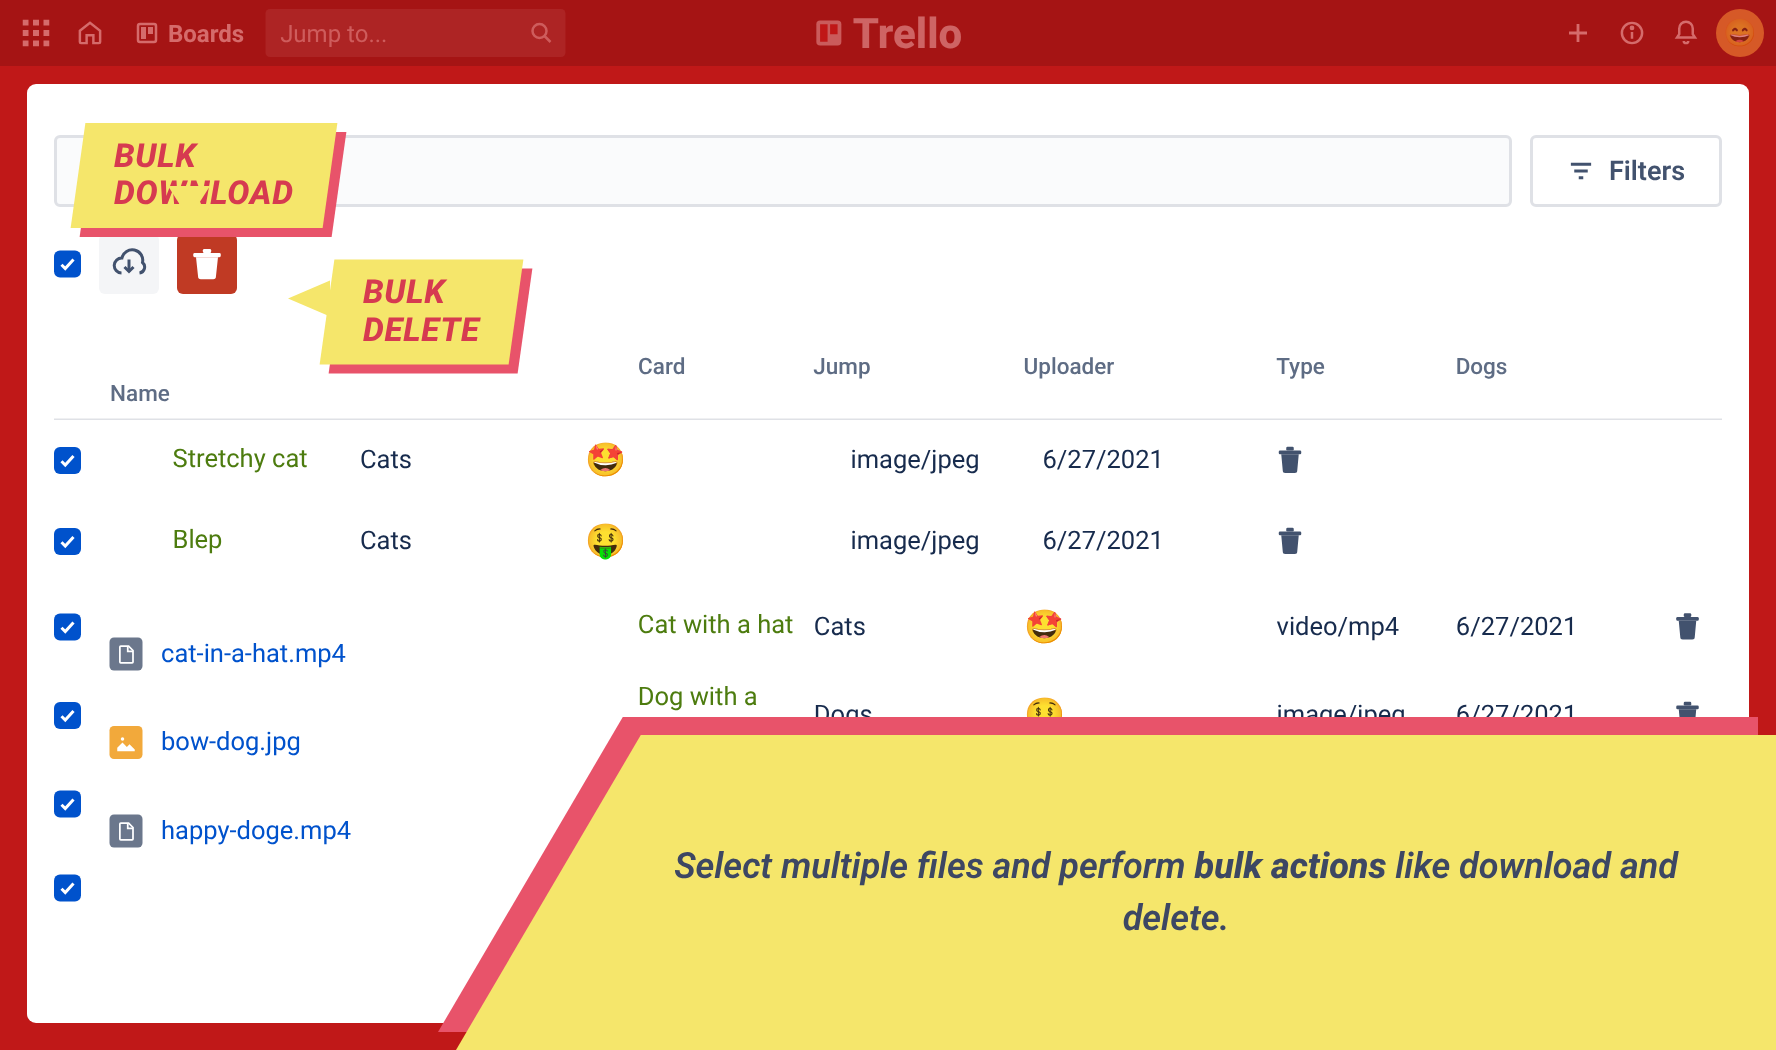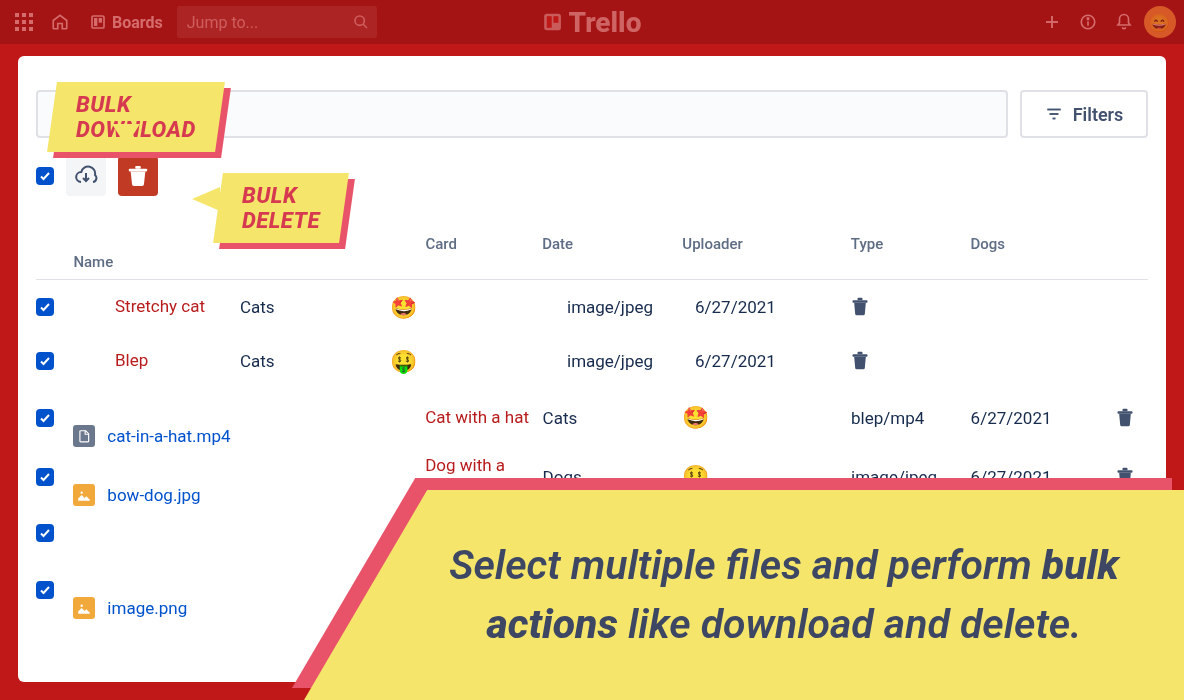--- a/index.html
+++ b/index.html
@@ -38,41 +38,41 @@
 .col-name { width: 335px; display: flex; align-items: center; gap: 12px; margin-top: 37px; }
 .col-card { width: 125px; margin-left: 39px; }
 .col-list { width: 150px; }
 .col-uploader { width: 130px; }
 .col-type { width: 128px; margin-left: 47px; }
 .col-date { width: 140px; }
 .col-del { width: 50px; display:flex; justify-content:center; }
 
 .row { display: flex; align-items: center; min-height: 54px; font-size: 17px; color: #172b4d; }
 .row .col-name { color: #0052cc; }
-.row .col-card { color: #b91c1c; line-height: 1.25; padding-right: 10px; }
+.row .col-card { color: #4d7c0f; line-height: 1.25; padding-right: 10px; }
 .file-icon { width: 22px; height: 22px; border-radius: 3px; display:flex; align-items:center; justify-content:center; }
 .file-img { background: #f2a93b; }
 .file-vid { background: #6b778c; }
 .emoji { font-size: 22px; }
 .trash-cell { color: #42526e; }
 
 
 .callout { position: absolute; font-family: inherit; }
 .callout .shadow-box, .callout .main-box { position: absolute; padding: 10px 24px; font-weight: 800; font-style: italic; font-size: 22px; letter-spacing: 0.5px; }
 .callout .shadow-box { background: #e8536a; transform: translate(6px,6px) skewX(-8deg); }
 .callout .main-box { background: #f5e66b; color: #d63a50; transform: skewX(-8deg); }
 .callout .main-box span { display:inline-block; transform: skewX(8deg); }
 .callout .shadow-box span { visibility:hidden; }
 
 .callout-tail { position:absolute; width:0; height:0; border-style:solid; }
 
 .banner { position: absolute; bottom: 0; right: 0; width: 880px; height: 210px; }
 .banner .sh { position:absolute; inset:0; background:#e8536a; clip-path: polygon(14% 0, 100% 0, 100% 100%, 0 100%); transform: translate(-12px,-12px); }
 .banner .mn { position:absolute; inset:0; background:#f5e66b; clip-path: polygon(14% 0, 100% 0, 100% 100%, 0 100%); display:flex; align-items:center; justify-content:center; padding: 0 50px 0 130px; }
-.banner .txt { font-style: italic; font-size: 41px; font-weight: 600; color: #3d4763; text-align:center; line-height:1.45; }
+.banner .txt { font-style: italic; font-size: 24px; font-weight: 600; color: #3d4763; text-align:center; line-height:1.45; }
 .banner .txt b { font-weight: 800; }
 
 svg { display:block; }
 </style>
 </head>
 <body>
 
 <div class="top-header">
   <div class="hb">
     <svg width="18" height="18" viewBox="0 0 18 18" fill="currentColor">
@@ -176,21 +176,21 @@
           <rect x="2" y="4" width="20" height="3" rx="1"></rect>
           <rect x="9" y="1" width="6" height="3" rx="1"></rect>
         </svg>
     </div>
   </div>
 
   <div class="table-head">
     <div class="col-chk"></div>
     <div class="col-name">Name</div>
     <div class="col-card">Card</div>
-    <div class="col-list">Date</div>
+    <div class="col-list">Jump</div>
     <div class="col-uploader">Uploader</div>
     <div class="col-type">Type</div>
     <div class="col-date">Dogs</div>
     <div class="col-del"></div>
   </div>
 
   <div id="rows">
       <div class="row">
         <div class="col-chk">
           <div class="chk">
@@ -246,21 +246,21 @@
             <svg width="14" height="14" viewBox="0 0 24 24" fill="#fff">
               <path d="M6 3h9l5 5v13a1 1 0 0 1-1 1H6a1 1 0 0 1-1-1V4a1 1 0 0 1 1-1z" fill="none" stroke="#fff" stroke-width="2"></path>
               <path d="M14 3v6h6" fill="none" stroke="#fff" stroke-width="2"></path>
             </svg>
           </div>
           <span>cat-in-a-hat.mp4</span>
         </div>
         <div class="col-card">Cat with a hat</div>
         <div class="col-list">Cats</div>
         <div class="col-uploader"><span class="emoji">🤩</span></div>
-        <div class="col-type">blep/mp4</div>
+        <div class="col-type">video/mp4</div>
         <div class="col-date">6/27/2021</div>
         <div class="col-del trash-cell">
           <svg width="20" height="20" viewBox="0 0 24 24" fill="currentColor">
             <path d="M5 7h14l-1.2 13a2 2 0 0 1-2 2H8.2a2 2 0 0 1-2-2L5 7z"></path>
             <rect x="3" y="4" width="18" height="3" rx="1"></rect>
             <rect x="9" y="1" width="6" height="3" rx="1"></rect>
           </svg>
         </div>
       </div>
       <div class="row">
@@ -295,45 +295,44 @@
         </div>
       </div>
       <div class="row">
         <div class="col-chk">
           <div class="chk">
             <svg viewBox="0 0 24 24" fill="none" stroke="#fff" stroke-width="4">
               <polyline points="4,13 9,18 20,6"></polyline>
             </svg>
           </div>
         </div>
+        <div class="col-name">
+          <div class="file-icon file-vid">
+            <svg width="14" height="14" viewBox="0 0 24 24" fill="#fff">
+              <path d="M6 3h9l5 5v13a1 1 0 0 1-1 1H6a1 1 0 0 1-1-1V4a1 1 0 0 1 1-1z" fill="none" stroke="#fff" stroke-width="2"></path>
+              <path d="M14 3v6h6" fill="none" stroke="#fff" stroke-width="2"></path>
+            </svg>
+          </div>
+          <span>happy-doge.mp4</span>
+        </div>
         <div class="col-card"></div>
         <div class="col-list"></div>
         <div class="col-uploader"><span class="emoji">🤩</span></div>
         <div class="col-type"></div>
         <div class="col-date"></div>
         <div class="col-del trash-cell"></div>
       </div>
       <div class="row">
         <div class="col-chk">
           <div class="chk">
             <svg viewBox="0 0 24 24" fill="none" stroke="#fff" stroke-width="4">
               <polyline points="4,13 9,18 20,6"></polyline>
             </svg>
           </div>
         </div>
-        <div class="col-name">
-          <div class="file-icon file-img">
-            <svg width="14" height="14" viewBox="0 0 24 24" fill="#fff">
-              <rect x="2" y="2" width="20" height="20" rx="2" fill="none" stroke="#fff" stroke-width="0"></rect>
-              <circle cx="8" cy="8" r="2"></circle>
-              <path d="M2 18l6-6 5 5 3-3 6 6v2H2z"></path>
-            </svg>
-          </div>
-          <span>image.png</span>
-        </div>
         <div class="col-card"></div>
         <div class="col-list"></div>
         <div class="col-uploader"></div>
         <div class="col-type"></div>
         <div class="col-date"></div>
         <div class="col-del trash-cell"></div>
       </div>
     </div>
 </div>
 

